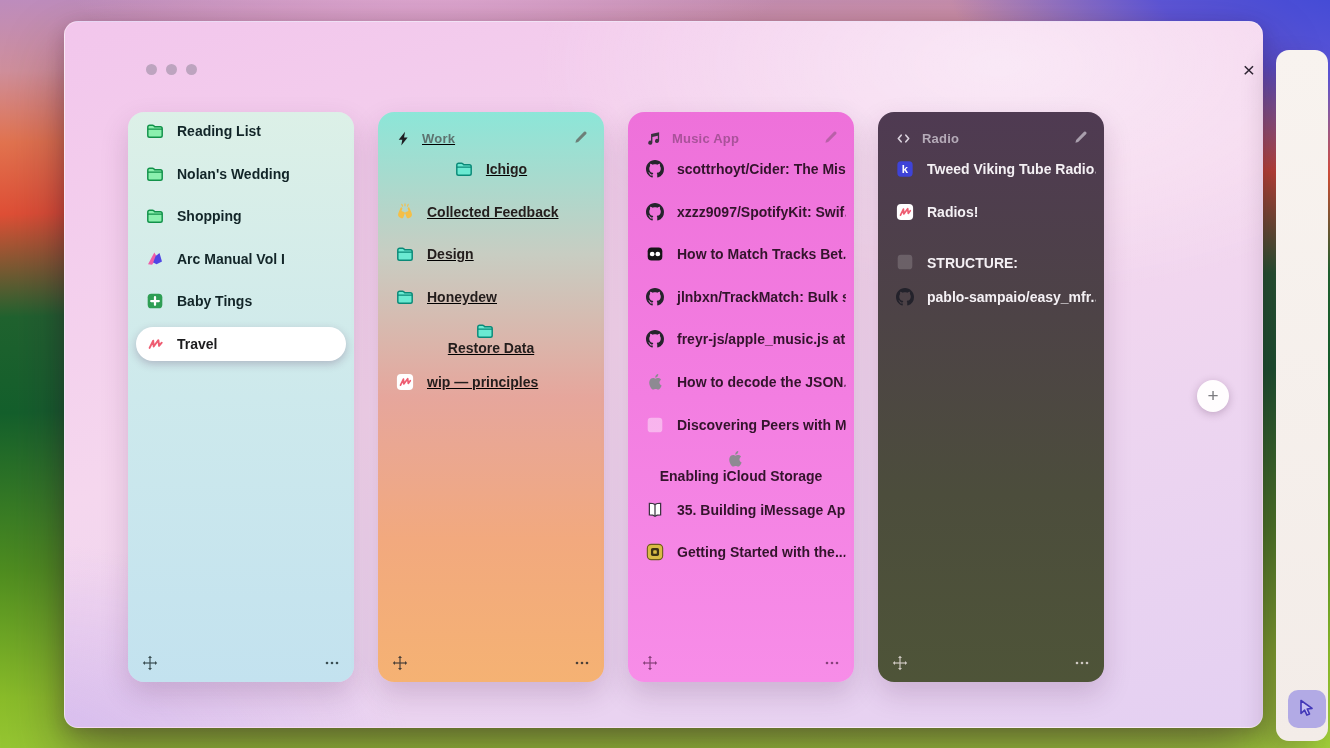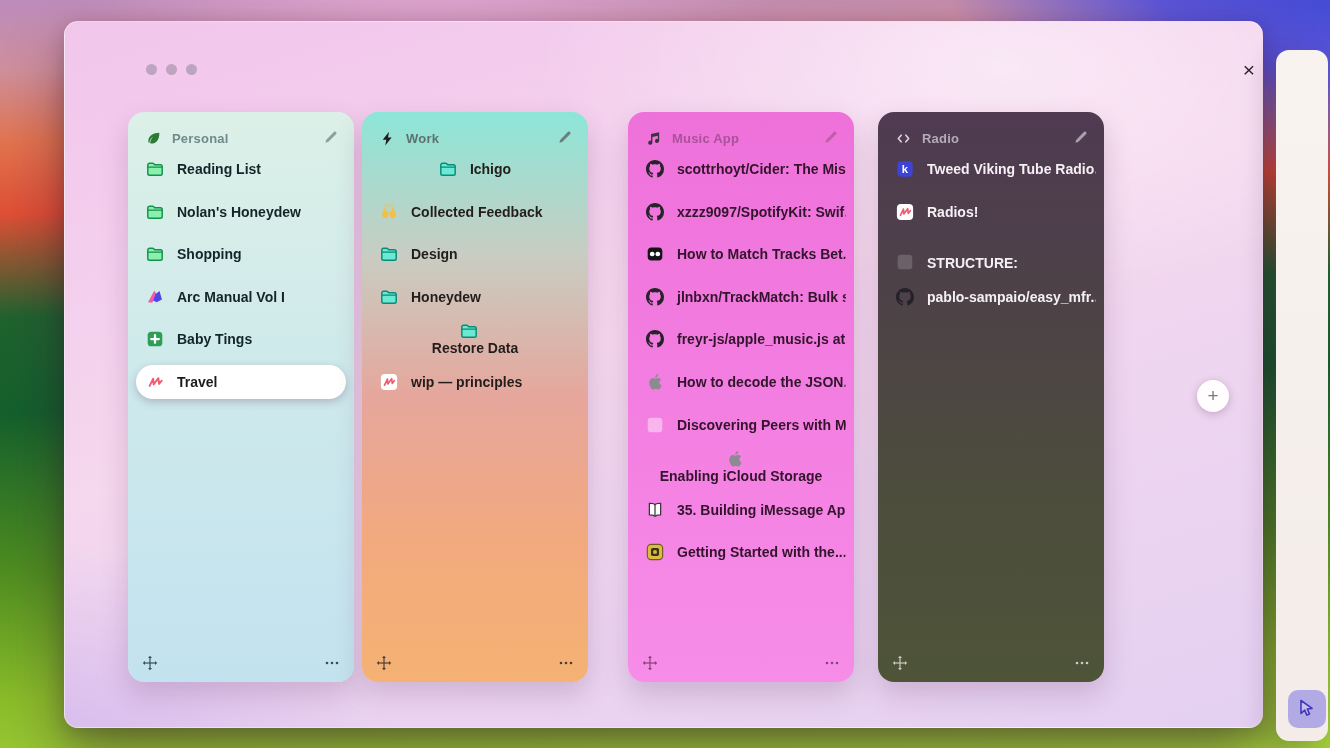--- a/index.html
+++ b/index.html
@@ -59,51 +59,38 @@
     <div class="traffic">
       <span class="dot"></span>
       <span class="dot"></span>
       <span class="dot"></span>
     </div>
 
     <button class="close-btn">×</button>
 
     <div id="columns-root">
         <section class="column" style="background: linear-gradient(rgb(220, 240, 231) 0%, rgb(205, 233, 236) 50%, rgb(195, 226, 239) 100%); left: 63px;">
-          <div class="col-header">
-            <span class="icon">
-              <svg viewBox="0 0 16 16">
-                <path fill="#2c7a38" d="M14.2 1.8C7.6 2 3.4 4.8 2.6 9.3c-.2 1.2-.1 2.4.3 3.4l.9-.4c-.1-2 1.2-4.4 3.6-6.2C5.5 8.4 4.4 10.9 4.5 13c.7.3 1.6.4 2.5.3 4.6-.6 7.4-4.9 7.2-11.5z"></path>
-              </svg>
-            </span>
-            <span class="col-title" style="color: rgb(113, 137, 138);">Personal</span>
-            <button class="edit-btn" style="color: rgb(139, 163, 159);"><span class="icon">
-                <svg viewBox="0 0 16 16">
-                  <path fill="currentColor" d="M11.8 1.9a1.3 1.3 0 0 1 1.8 0l.5.5a1.3 1.3 0 0 1 0 1.8l-8.6 8.6-2.9.7.7-2.9 8.5-8.7z"></path>
-                </svg>
-              </span></button>
-          </div>
           <ul class="col-list">
             <li class="col-item" style="color: rgb(18, 37, 40);">
               <span class="icon">
                 <svg viewBox="0 0 16 16">
                   <path d="M1.6 4.4c0-.9.7-1.6 1.6-1.6h2.6c.4 0 .8.2 1.1.5l.9 1h5c.9 0 1.6.7 1.6 1.6v6c0 .9-.7 1.6-1.6 1.6H3.2c-.9 0-1.6-.7-1.6-1.6V4.4z" fill="#8bf0ae" stroke="#12924a" stroke-width="1.3"></path>
                   <path d="M1.6 6.4h12.8" stroke="#12924a" stroke-width="1.1"></path>
                 </svg>
               </span>
               <span>Reading List</span>
             </li>
             <li class="col-item" style="color: rgb(18, 37, 40);">
               <span class="icon">
                 <svg viewBox="0 0 16 16">
                   <path d="M1.6 4.4c0-.9.7-1.6 1.6-1.6h2.6c.4 0 .8.2 1.1.5l.9 1h5c.9 0 1.6.7 1.6 1.6v6c0 .9-.7 1.6-1.6 1.6H3.2c-.9 0-1.6-.7-1.6-1.6V4.4z" fill="#8bf0ae" stroke="#12924a" stroke-width="1.3"></path>
                   <path d="M1.6 6.4h12.8" stroke="#12924a" stroke-width="1.1"></path>
                 </svg>
               </span>
-              <span>Nolan's Honeydew</span>
+              <span>Nolan's Wedding</span>
             </li>
             <li class="col-item" style="color: rgb(18, 37, 40);">
               <span class="icon">
                 <svg viewBox="0 0 16 16">
                   <path d="M1.6 4.4c0-.9.7-1.6 1.6-1.6h2.6c.4 0 .8.2 1.1.5l.9 1h5c.9 0 1.6.7 1.6 1.6v6c0 .9-.7 1.6-1.6 1.6H3.2c-.9 0-1.6-.7-1.6-1.6V4.4z" fill="#8bf0ae" stroke="#12924a" stroke-width="1.3"></path>
                   <path d="M1.6 6.4h12.8" stroke="#12924a" stroke-width="1.1"></path>
                 </svg>
               </span>
               <span>Shopping</span>
             </li>
@@ -144,21 +131,21 @@
               </span></button>
             <button class="foot-btn" style="color: rgb(58, 78, 82);"><span class="icon">
                 <svg viewBox="0 0 16 16" fill="currentColor">
                   <circle cx="3" cy="8" r="1.3"></circle>
                   <circle cx="8" cy="8" r="1.3"></circle>
                   <circle cx="13" cy="8" r="1.3"></circle>
                 </svg>
               </span></button>
           </div>
         </section>
-        <section class="column" style="background: linear-gradient(rgb(140, 230, 216) 0%, rgb(200, 205, 194) 25%, rgb(230, 166, 156) 50%, rgb(242, 169, 126) 75%, rgb(245, 178, 115) 100%); left: 297px;">
+        <section class="column" style="background: linear-gradient(rgb(140, 230, 216) 0%, rgb(200, 205, 194) 25%, rgb(230, 166, 156) 50%, rgb(242, 169, 126) 75%, rgb(245, 178, 115) 100%); left: 313px; text-decoration: underline;">
           <div class="col-header">
             <span class="icon">
               <svg viewBox="0 0 16 16">
                 <path fill="#1e1e22" d="M9.6.8 2.9 9.2h3.8L5.6 15.4l6.8-8.6H8.6L9.6.8z"></path>
               </svg>
             </span>
             <span class="col-title" style="color: rgb(93, 115, 112);">Work</span>
             <button class="edit-btn" style="color: rgb(109, 127, 120);"><span class="icon">
                 <svg viewBox="0 0 16 16">
                   <path fill="currentColor" d="M11.8 1.9a1.3 1.3 0 0 1 1.8 0l.5.5a1.3 1.3 0 0 1 0 1.8l-8.6 8.6-2.9.7.7-2.9 8.5-8.7z"></path>

